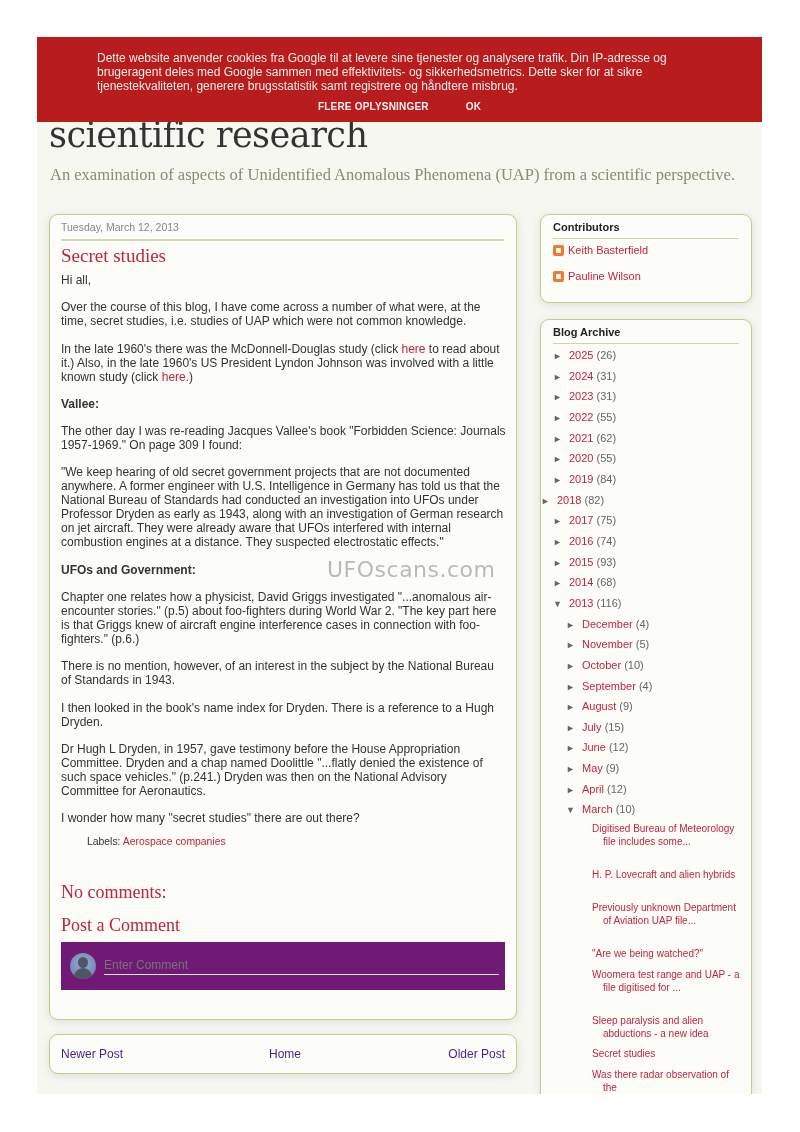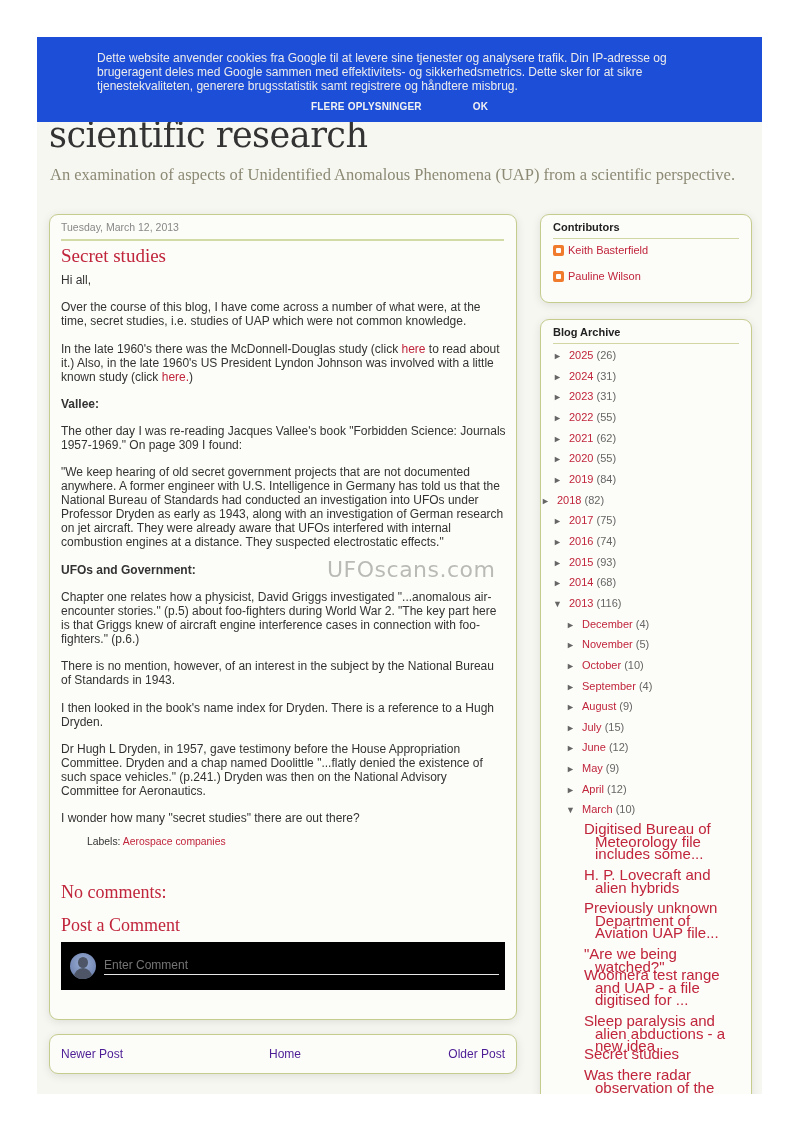--- a/index.html
+++ b/index.html
@@ -6,31 +6,31 @@
   body {
     width: 800px; height: 1132px; background: #ffffff; position: relative; overflow: hidden;
     font-family: "Liberation Sans", sans-serif;
   }
   .page {
     position: absolute; left: 37px; top: 37px; width: 725px; height: 1057px;
     background: #f7f7f1; overflow: hidden;
   }
   .cookie-bar {
     position: absolute; left: 0; top: 0; width: 725px; height: 85px;
-    background: #1d4ed8; color: #e9e9e9; z-index: 5;
+    background: #b91c1c; color: #e9e9e9; z-index: 5;
   }
   .cookie-text {
     position: absolute; left: 60px; top: 14px; width: 600px;
     font-size: 12px; line-height: 14px; color: #ececec;
   }
   .cookie-actions {
     position: absolute; top: 64px; left: 0; width: 725px; text-align: center;
     font-size: 10px; font-weight: bold; color: #f2f2f2; letter-spacing: 0.2px;
   }
-  .cookie-actions span { margin: 0 24px; cursor: pointer; }
+  .cookie-actions span { margin: 0 17px; cursor: pointer; }
 
   .blog-title {
     position: absolute; left: 12px; top: 78px;
     font-family: "DejaVu Serif", "Liberation Serif", serif;
     font-size: 35px; color: #333333; letter-spacing: -0.5px;
   }
   .blog-desc {
     position: absolute; left: 13px; top: 128px; width: 700px;
     font-family: "Liberation Serif", serif; font-size: 16.5px; color: #8c8a75;
   }
@@ -76,21 +76,21 @@
   .share-btn.m { background: #e8e8e8; color: #888; }
   .share-btn.t { background: #e6e6e6; color: #ccc; }
   .share-btn.f { background: #8c8c8c; }
   .share-btn.p { background: #e8e8e8; color: #999; border-radius: 50%; border: 1px solid #aaa; width: 11px; height: 11px; margin: 1px; }
   .labels-line { margin-top: 7px; padding-left: 26px; }
 
   .comments-h {
     position: absolute; left: 11px; font-family: "Liberation Serif", serif; font-size: 18px; color: #c0253c;
   }
   .comment-box {
-    position: absolute; left: 11px; top: 727px; width: 444px; height: 48px; background: #000000;
+    position: absolute; left: 11px; top: 727px; width: 444px; height: 48px; background: #701a75;
   }
   .avatar {
     position: absolute; left: 9px; top: 11px; width: 26px; height: 26px; border-radius: 50%;
     background: radial-gradient(circle at 50% 40%, #9bb0d6 0%, #7387b3 70%, #5c6e96 100%); overflow: hidden;
   }
   .avatar .head { position: absolute; left: 8px; top: 4px; width: 10px; height: 11px; border-radius: 50%; background: #4d5566; }
   .avatar .shoulders { position: absolute; left: 4px; top: 15px; width: 18px; height: 14px; border-radius: 9px 9px 0 0; background: #4d5566; }
   .comment-input {
     position: absolute; left: 43px; top: 14px; width: 395px; height: 18px; border: none; border-bottom: 1px solid #e6e6e6;
     background: transparent; font-size: 12px; color: #999; padding: 0; font-family: "Liberation Sans", sans-serif;
@@ -107,21 +107,21 @@
     width: 11px; height: 11px; border-radius: 2px; background: #f07b2c; margin-right: 4px; position: relative;
   }
   .blogger-icon::after {
     content: ""; position: absolute; left: 3px; top: 3px; width: 5px; height: 5px; background: #fff; border-radius: 1px;
   }
 
   .arch-row { position: absolute; font-size: 11px; color: #666; white-space: nowrap; }
   .arch-row .tri { color: #666; font-size: 9px; display: inline-block; width: 16px; }
   .arch-row .count { color: #666; }
   .arch-post {
-    position: absolute; left: 43px; width: 140px; font-size: 15px; line-height: 12.5px; color: #c0253c;
+    position: absolute; left: 51px; width: 140px; font-size: 10px; line-height: 12.5px; color: #c0253c;
     padding-left: 11px; text-indent: -11px;
   }
 
   .watermark {
     position: absolute; left: 274px; top: 520px; font-size: 22px; color: rgba(60,60,60,0.35);
     font-family: "DejaVu Sans", sans-serif; letter-spacing: 0.5px; z-index: 4; pointer-events: none; margin-left: 16px;
   }
 </style>
 </head>
 <body>

